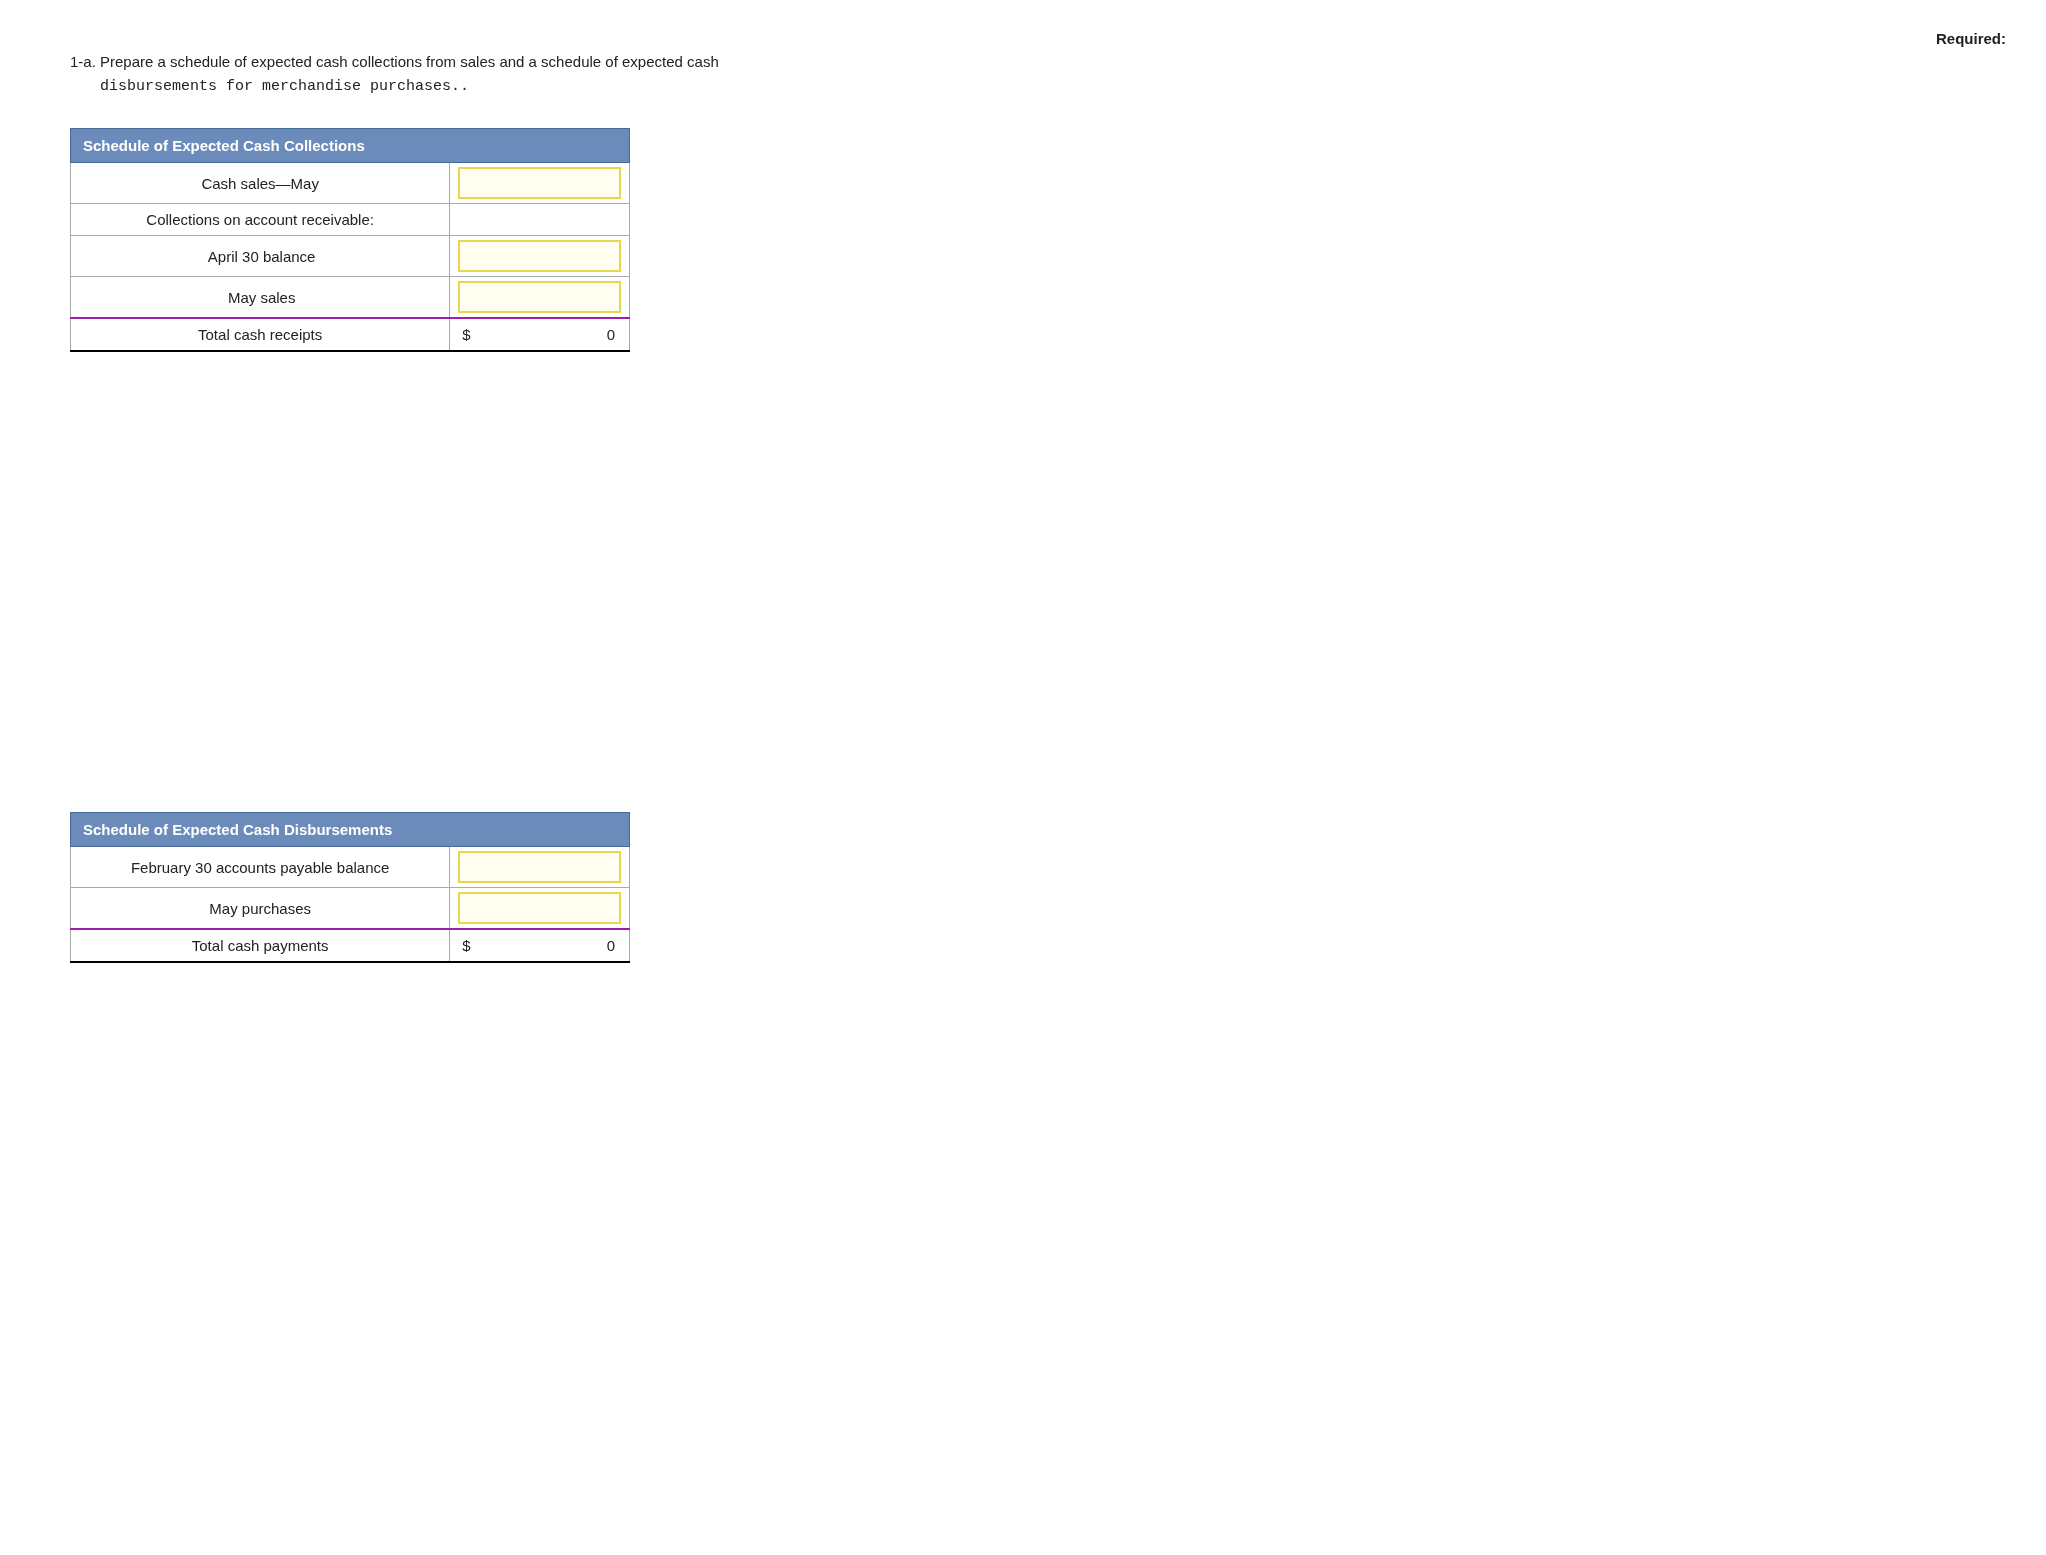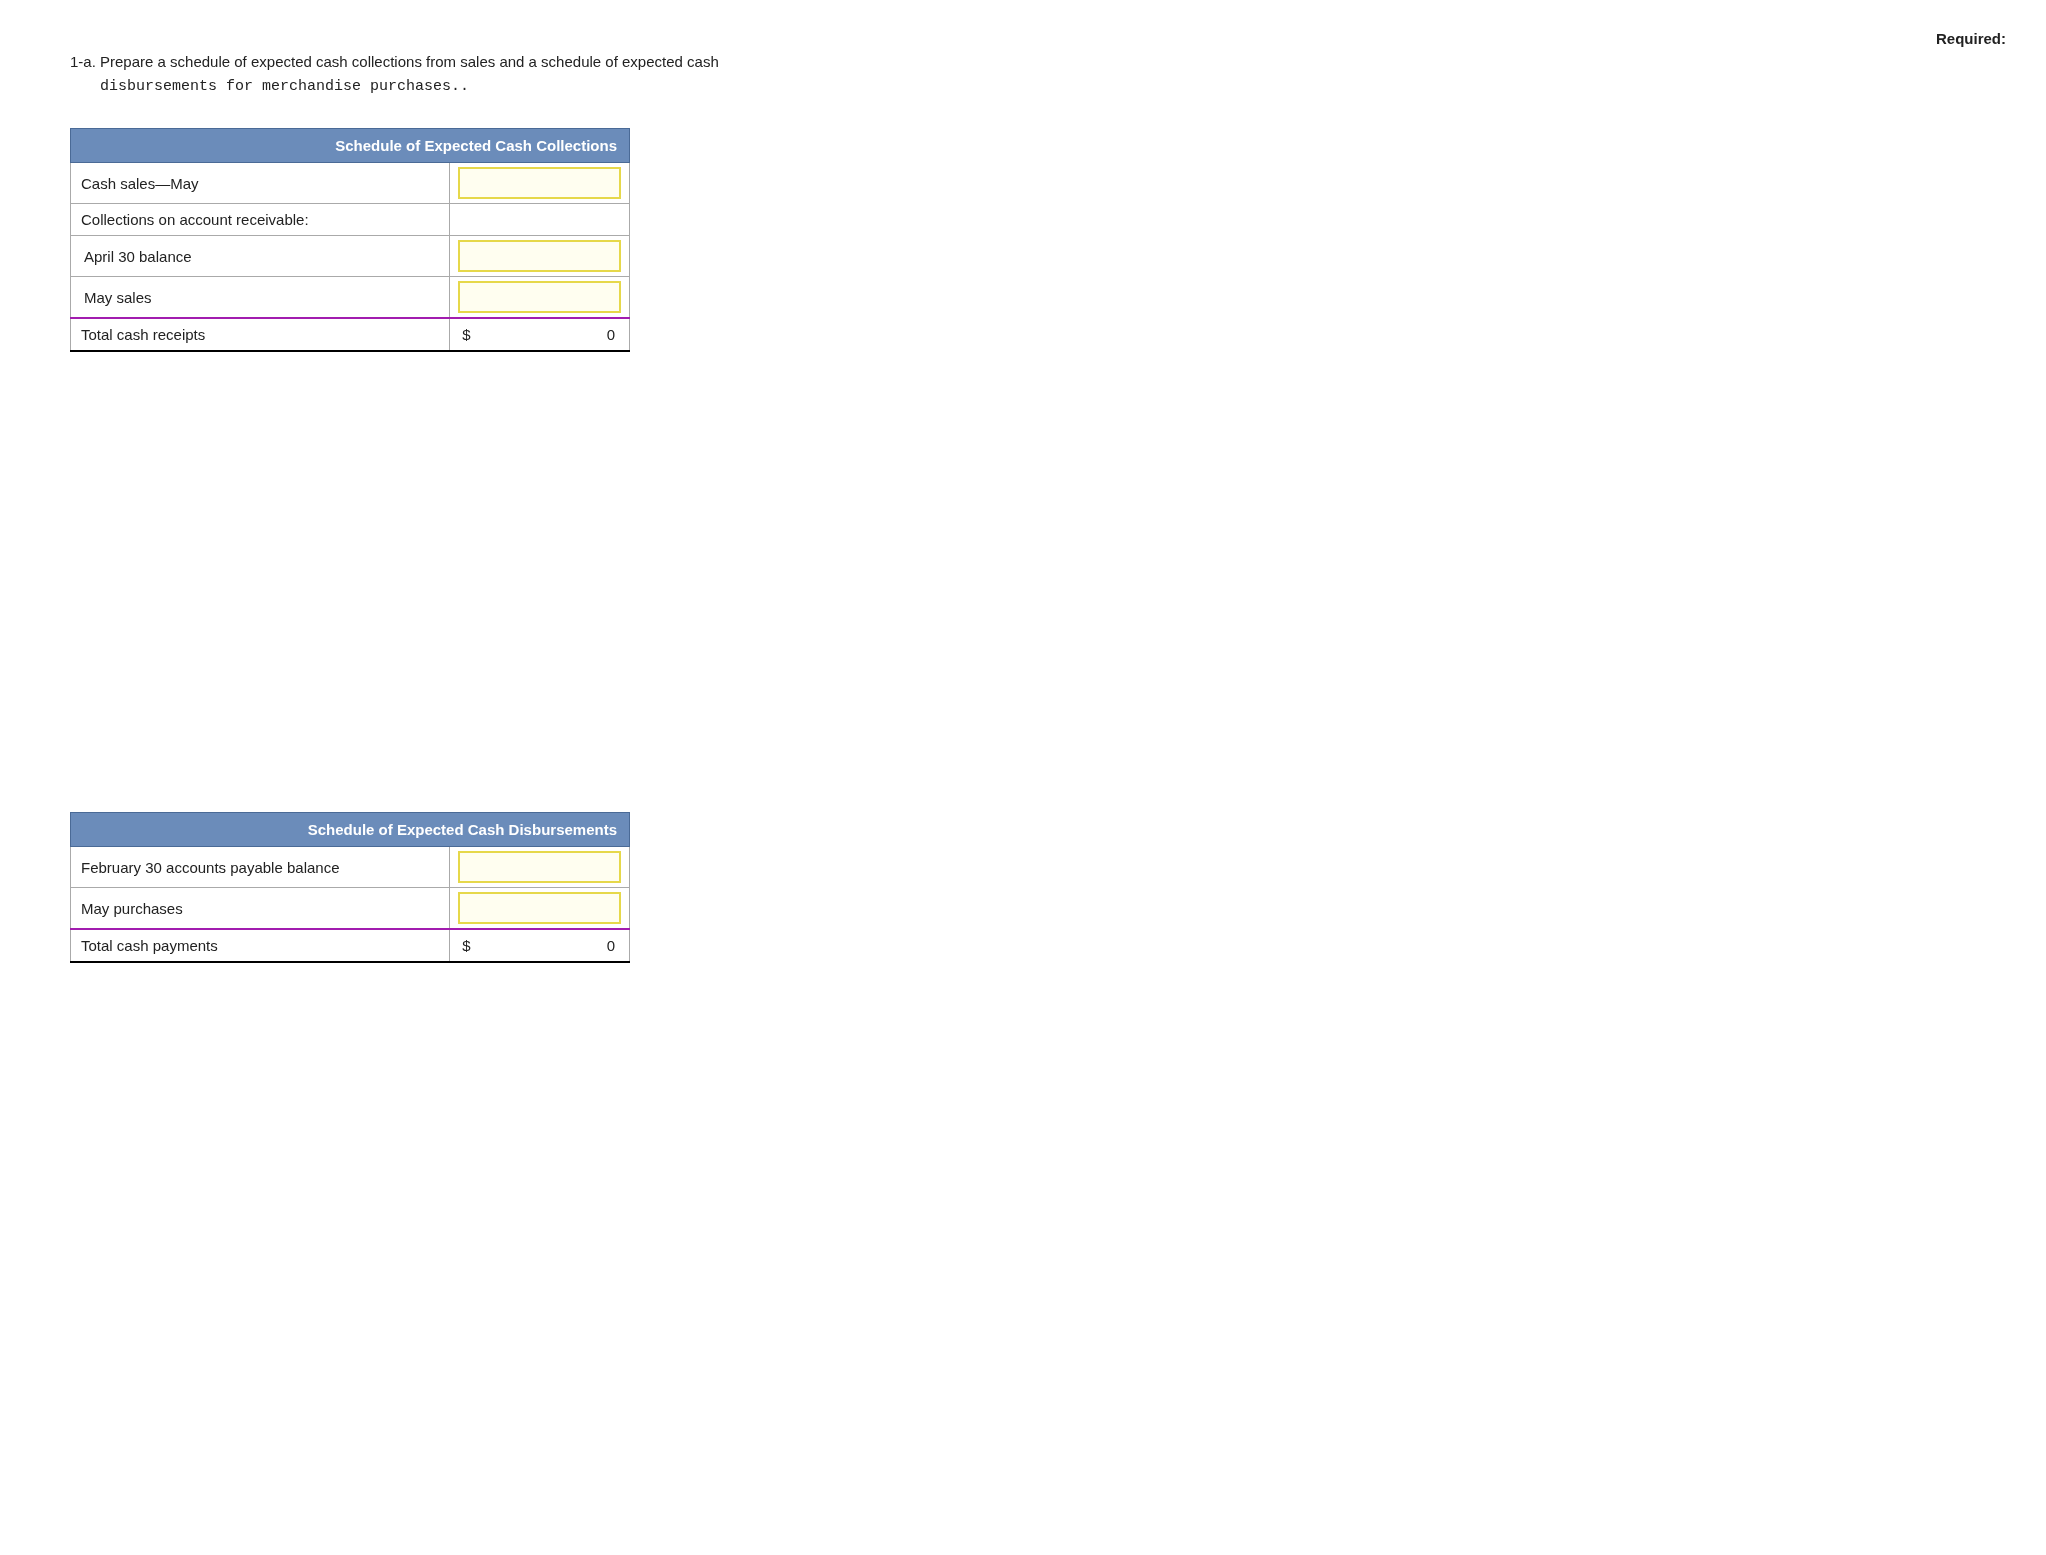--- a/index.html
+++ b/index.html
@@ -41,36 +41,37 @@
 
     table {
       border-collapse: collapse;
       width: 560px;
     }
 
     .table-header {
       background-color: #6b8cba;
       color: #ffffff;
       font-weight: bold;
-      text-align: right;
+      text-align: left;
       padding: 8px 12px;
       font-size: 15px;
       border: 1px solid #4a6a96;
     }
 
     td {
       border: 1px solid #aaa;
       padding: 7px 10px;
       vertical-align: middle;
     }
 
     .label-cell {
       width: 380px;
       border-right: 1px solid #aaa;
       background: #fff;
+      text-align: center;
     }
 
     .label-indented {
       padding-left: 13px;
     }
 
     .value-cell {
       width: 180px;
       text-align: right;
       background: #fff;

